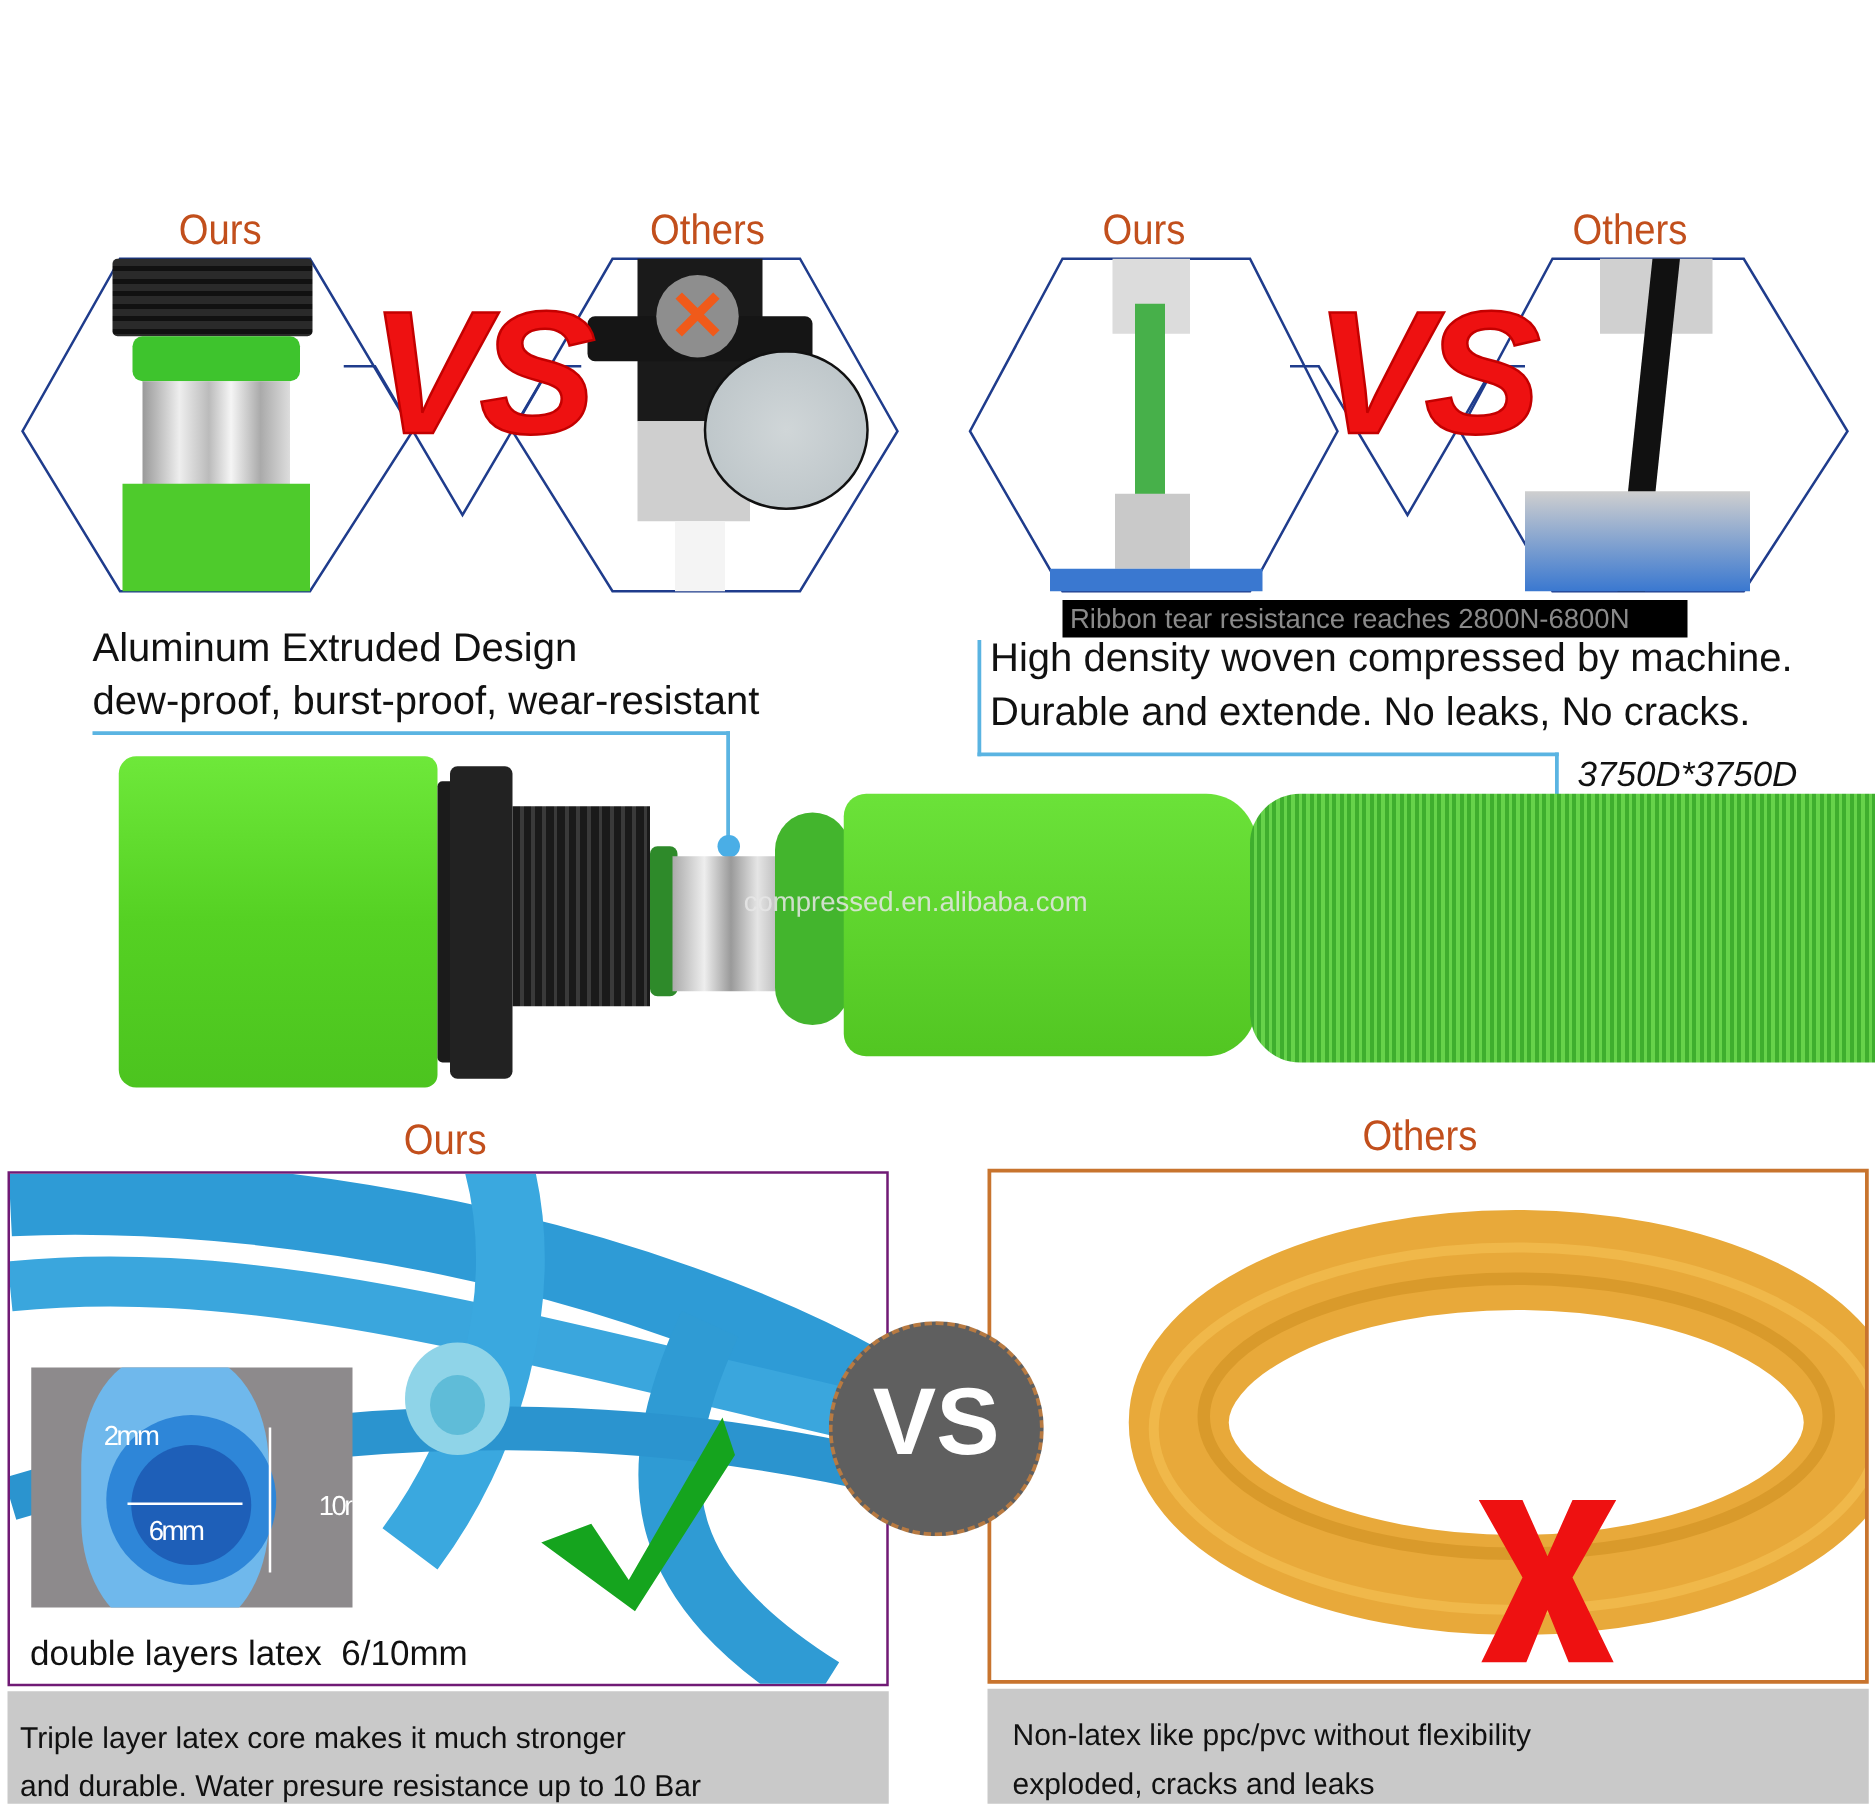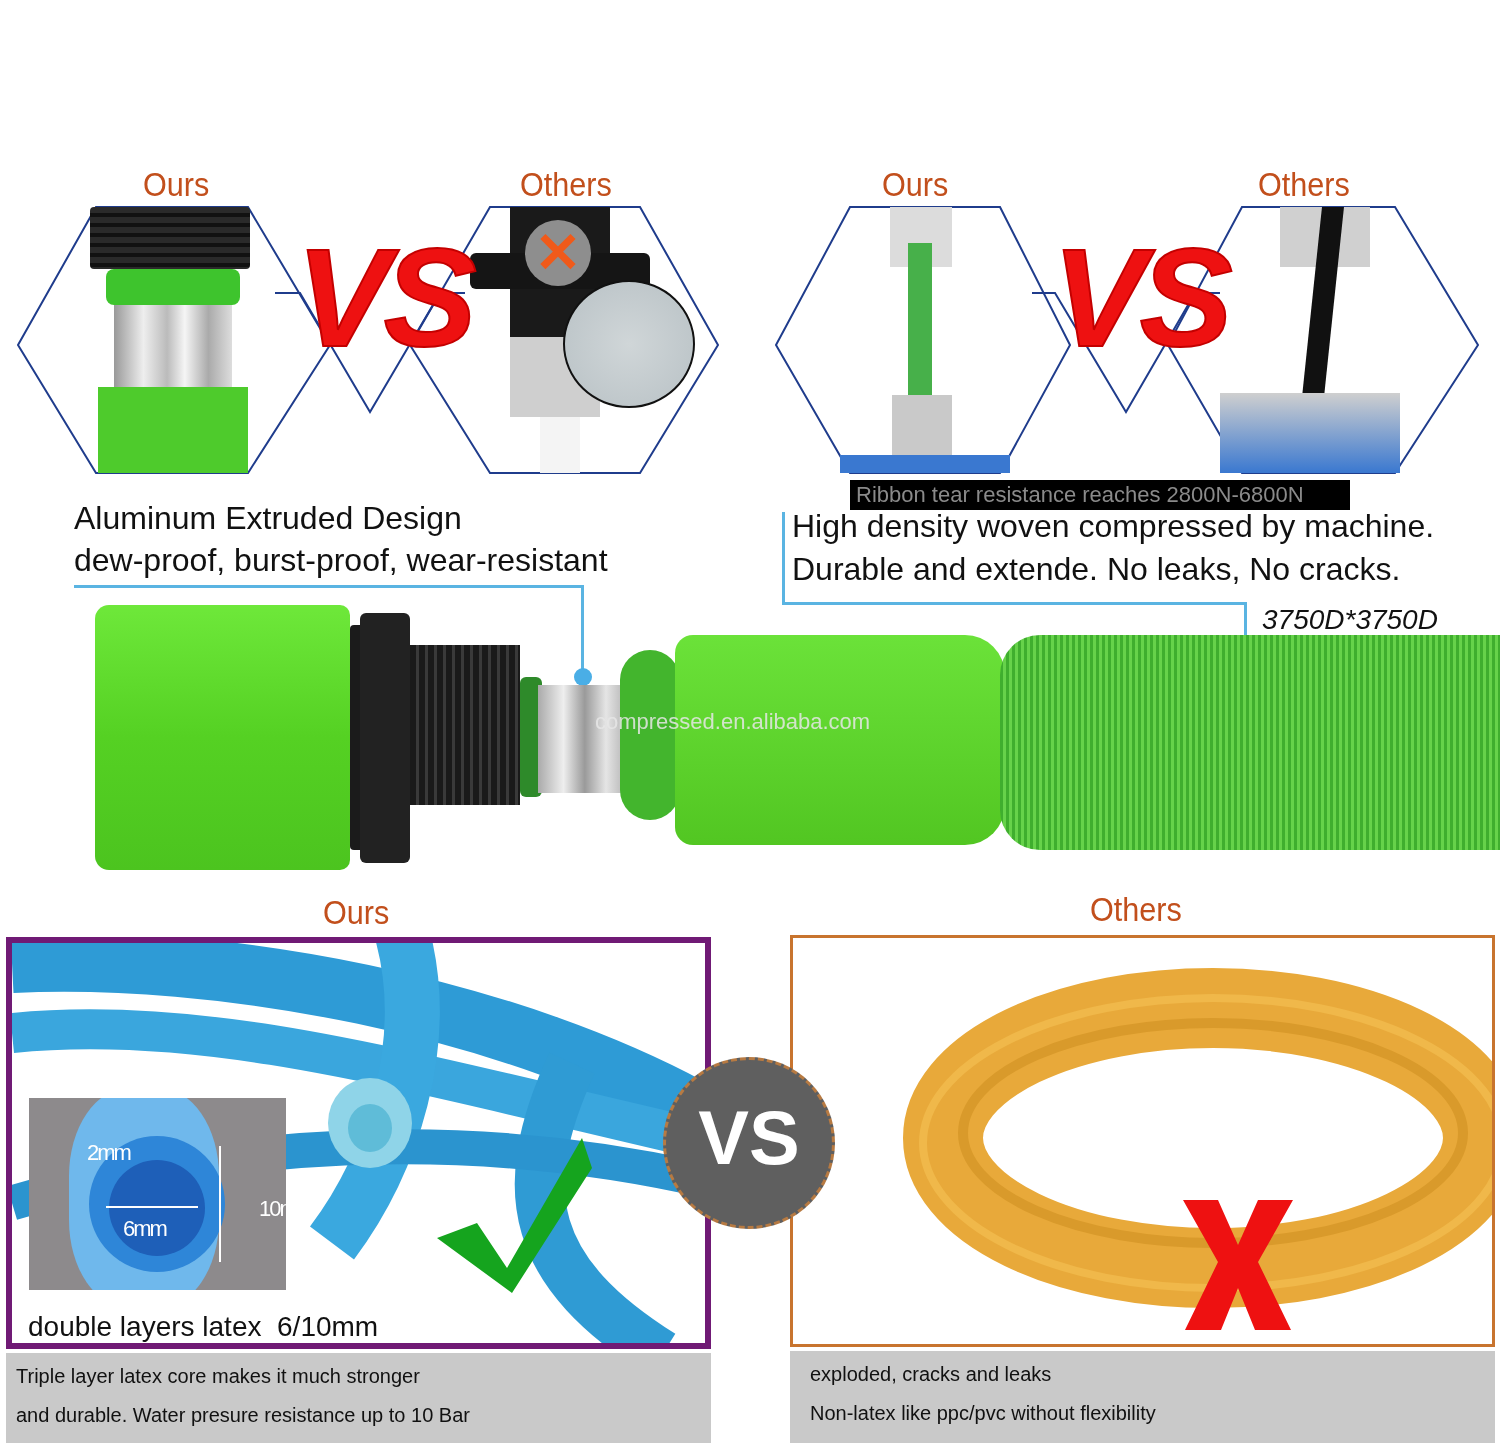--- a/index.html
+++ b/index.html
@@ -1,21 +1,21 @@
 <!DOCTYPE html>
 <html><head>
 <meta charset="utf-8">
 <style>
   html, body { margin:0; padding:0; background:#ffffff; }
   body { width:1500px; height:1448px; position:relative; overflow:hidden; font-family:"Liberation Sans", sans-serif; }
   .abs { position:absolute; }
   .label-orange { color:#c24f1c; font-family:"Liberation Sans", sans-serif; font-size:34px; line-height:1; transform:scaleX(0.9); transform-origin:left top; white-space:nowrap; }
   .vs-red { color:#ee1111; font-family:"Liberation Sans", sans-serif; font-weight:bold; font-style:italic; font-size:140px; line-height:1; letter-spacing:-6px; -webkit-text-stroke:2px #c40000; }
   .black-text { color:#111; font-family:"Liberation Sans", sans-serif; white-space:nowrap; transform-origin:left top; }
-  .caption-bar { background:#c9c9c9; color:#111; font-size:20px; line-height:39px; padding:4px 10px; box-sizing:border-box; }
+  .caption-bar { background:#c9c9c9; color:#111; font-size:24px; line-height:39px; padding:18px 10px; box-sizing:border-box; }
   .callout-line { background:#5ab4e2; }
   .dot { width:18px; height:18px; border-radius:50%; background:#4aaee6; }
   svg { display:block; }
 </style>
 </head>
 <body>
 
 <div class="abs" style="left:0;top:150px;width:750px;height:340px;">
   <div class="abs label-orange" style="left:143px;top:17px;">Ours</div>
   <div class="abs label-orange" style="left:520px;top:17px;">Others</div>
@@ -97,21 +97,21 @@
   <div class="abs" style="left:443px;top:80px;width:85px;height:108px;background:linear-gradient(90deg,#aaa,#eee 30%,#9a9a9a 55%,#e5e5e5 80%,#bbb);"></div>
   <div class="abs" style="left:525px;top:45px;width:60px;height:170px;background:#43b52d;border-radius:30px;"></div>
   <div class="abs" style="left:580px;top:30px;width:330px;height:210px;background:linear-gradient(180deg,#6be239,#52c622);border-radius:18px 40px 40px 18px;"></div>
   <div class="abs" style="left:905px;top:30px;width:500px;height:215px;background:repeating-linear-gradient(90deg,#3fae2e 0 3px,#66d24a 3px 6px);border-radius:40px 0 0 40px;"></div>
   <div class="abs" style="left:500px;top:104px;font-size:22px;color:rgba(230,230,230,0.85);white-space:nowrap;">compressed.en.alibaba.com</div>
 </div>
 
 <div class="abs label-orange" style="left:323px;top:895px;">Ours</div>
 <div class="abs label-orange" style="left:1090px;top:892px;">Others</div>
 
-<div class="abs" style="left:6px;top:937px;width:705px;height:412px;border:6px solid #701a75;box-sizing:border-box;background:#fff;overflow:hidden;">
+<div class="abs" style="left:6px;top:937px;width:705px;height:412px;border:2px solid #701a75;box-sizing:border-box;background:#fff;overflow:hidden;">
   <svg class="abs" style="left:0;top:0;" width="705" height="412" viewBox="0 0 705 412">
     <path d="M0,20 C200,10 500,60 705,180" stroke="#2e9bd6" stroke-width="60" fill="none"></path>
     <path d="M0,90 C200,70 400,130 705,200" stroke="#3aa6dd" stroke-width="40" fill="none"></path>
     <path d="M390,-10 C420,100 380,220 320,300" stroke="#3aa8df" stroke-width="55" fill="none"></path>
     <path d="M560,120 C500,250 520,330 650,412" stroke="#2f9bd4" stroke-width="50" fill="none"></path>
     <path d="M0,260 C200,200 450,180 705,240" stroke="#2b94cf" stroke-width="35" fill="none"></path>
     <ellipse cx="358" cy="180" rx="42" ry="45" fill="#8fd4e8"></ellipse>
     <ellipse cx="358" cy="185" rx="22" ry="24" fill="#5fbcd8"></ellipse>
   </svg>
   <div class="abs" style="left:17px;top:155px;width:257px;height:192px;background:#8d8a8c;overflow:hidden;">
@@ -138,19 +138,19 @@
   <svg class="abs" style="left:0;top:0;" width="705" height="412" viewBox="0 0 705 412">
     <ellipse cx="420" cy="200" rx="270" ry="130" fill="none" stroke="#e8a93a" stroke-width="80"></ellipse>
     <ellipse cx="420" cy="195" rx="250" ry="110" fill="none" stroke="#d99a2b" stroke-width="10"></ellipse>
     <ellipse cx="420" cy="205" rx="290" ry="145" fill="none" stroke="#f0b84a" stroke-width="8"></ellipse>
   </svg>
   <svg class="abs" style="left:390px;top:262px;" width="110" height="130" viewBox="0 0 110 130">
     <path d="M0,0 L35,0 L55,45 L75,0 L110,0 L75,62 L108,130 L72,130 L55,88 L38,130 L2,130 L35,62 Z" fill="#ee1111"></path>
   </svg>
 </div>
 <div class="abs caption-bar" style="left:790px;top:1351px;width:705px;height:92px;padding-left:20px;">
+  <div style="white-space:nowrap;">Non-latex like ppc/pvc without flexibility</div>
   <div style="white-space:nowrap;">exploded, cracks and leaks</div>
-  <div style="white-space:nowrap;">Non-latex like ppc/pvc without flexibility</div>
 </div>
 
 <div class="abs" style="left:663px;top:1057px;width:172px;height:172px;border-radius:50%;background:#5f5f5f;border:3px dashed #b77a42;box-sizing:border-box;">
   <div style="position:absolute;left:0;top:40px;width:166px;text-align:center;color:#fff;font-weight:bold;font-size:76px;line-height:1;">VS</div>
 </div>
 
 </body></html>

